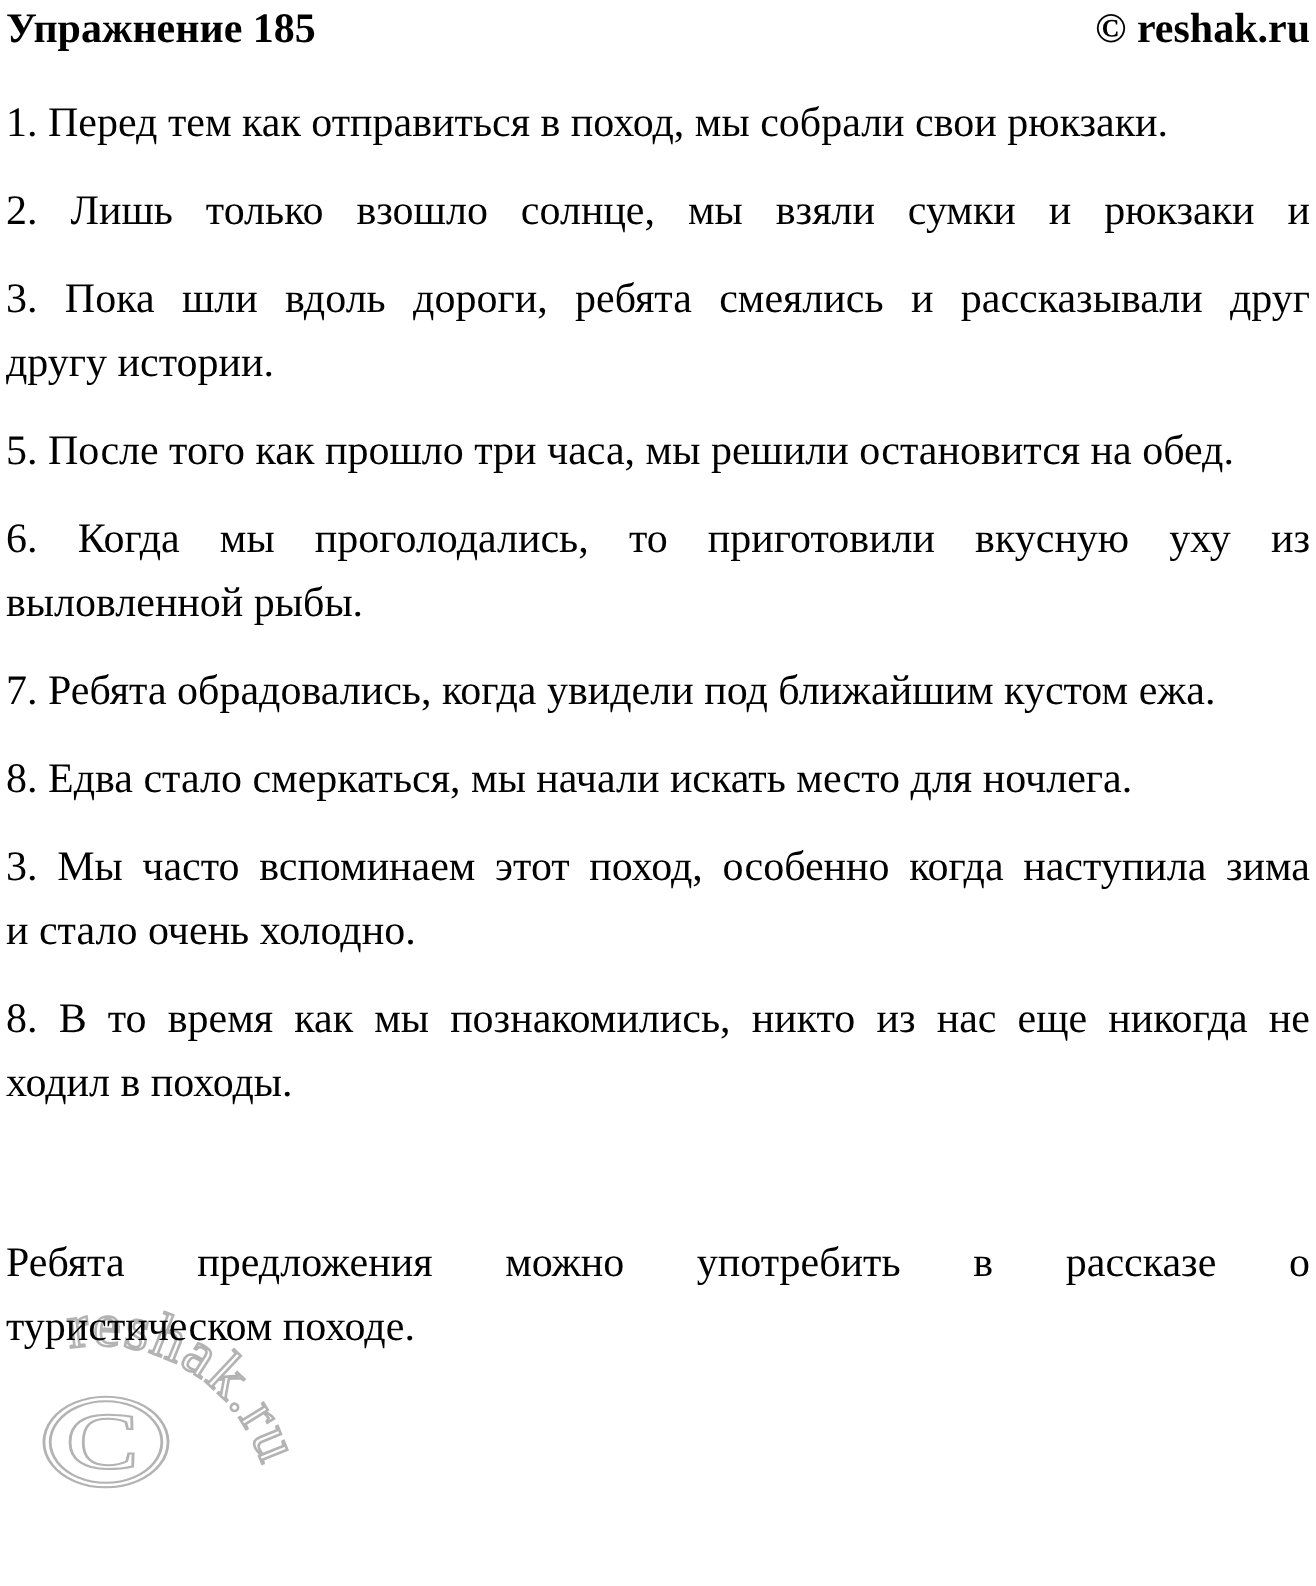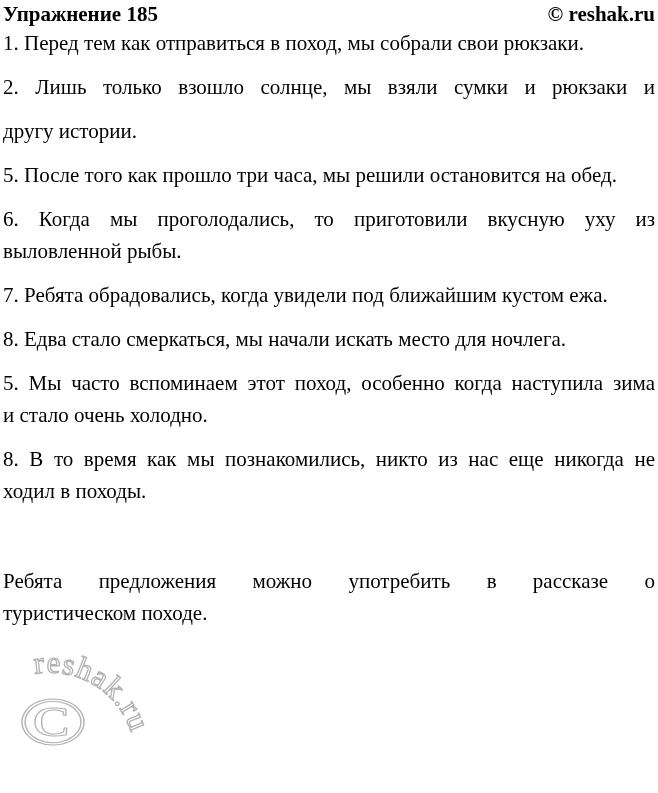--- a/index.html
+++ b/index.html
@@ -28,21 +28,21 @@
     align-items: center;
     line-height: 24px;
   }
   .title {
     font-weight: bold;
   }
   .copyright {
     font-weight: bold;
   }
   .content {
-    margin-top: 1px;
+    margin-top: 19px;
   }
   .para {
     margin: 0 0 12px 0;
   }
   .line {
     line-height: 32px;
     text-align: left;
     white-space: nowrap;
   }
   .line.fill {
@@ -81,37 +81,38 @@
   </div>
 
   <div class="content">
       <div class="para">
         <div class="line">1. Перед тем как отправиться в поход, мы собрали свои рюкзаки.</div>
       </div>
       <div class="para">
         <div class="line fill">2. Лишь только взошло солнце, мы взяли сумки и рюкзаки и</div>
       </div>
       <div class="para">
+        <div class="line fill">3. Пока шли вдоль дороги, ребята смеялись и рассказывали друг</div>
         <div class="line">другу истории.</div>
       </div>
       <div class="para">
         <div class="line">5. После того как прошло три часа, мы решили остановится на обед.</div>
       </div>
       <div class="para">
         <div class="line fill">6. Когда мы проголодались, то приготовили вкусную уху из</div>
         <div class="line">выловленной рыбы.</div>
       </div>
       <div class="para">
         <div class="line">7. Ребята обрадовались, когда увидели под ближайшим кустом ежа.</div>
       </div>
       <div class="para">
         <div class="line">8. Едва стало смеркаться, мы начали искать место для ночлега.</div>
       </div>
       <div class="para">
-        <div class="line fill">5. Мы часто вспоминаем этот поход, особенно когда наступила зима</div>
+        <div class="line fill">3. Мы часто вспоминаем этот поход, особенно когда наступила зима</div>
         <div class="line">и стало очень холодно.</div>
       </div>
       <div class="para">
         <div class="line fill">8. В то время как мы познакомились, никто из нас еще никогда не</div>
         <div class="line">ходил в походы.</div>
       </div>
     </div>
 
   <div class="para conclusion">
       <div class="line fill">Ребята предложения можно употребить в рассказе о</div>

